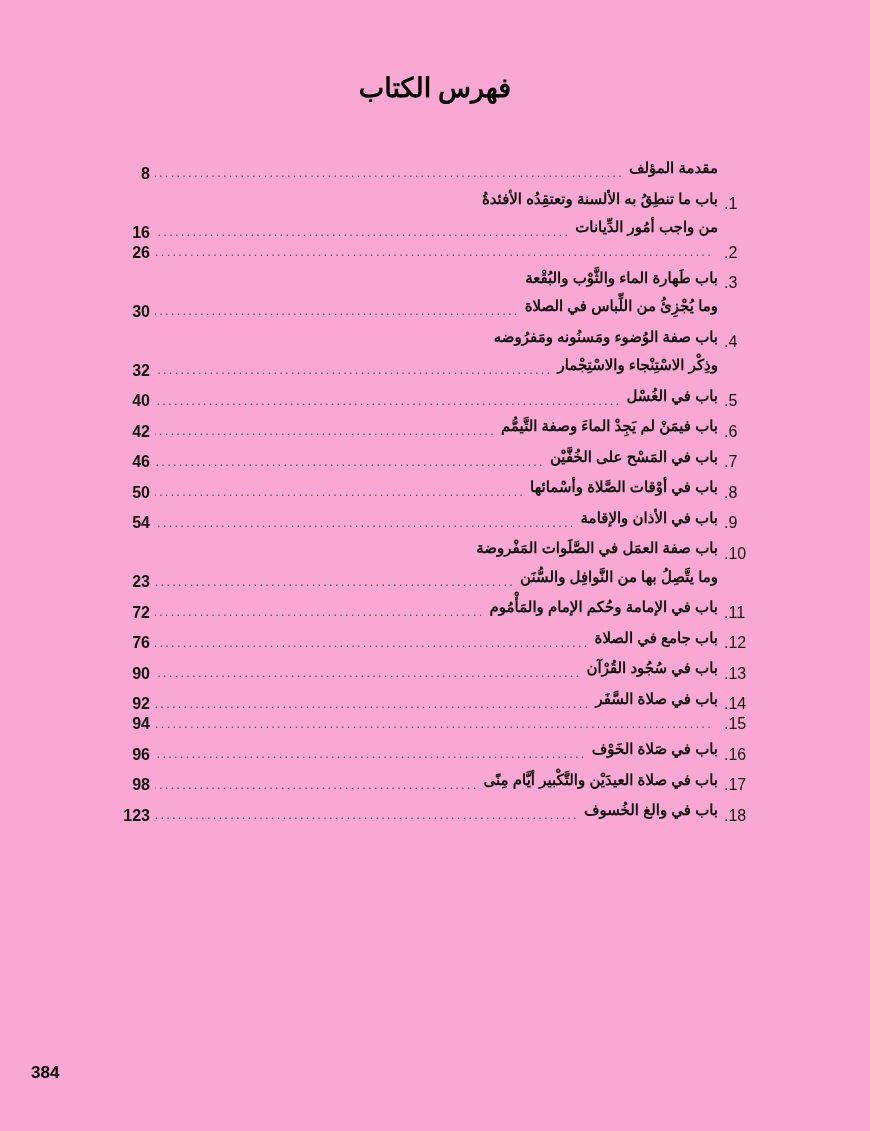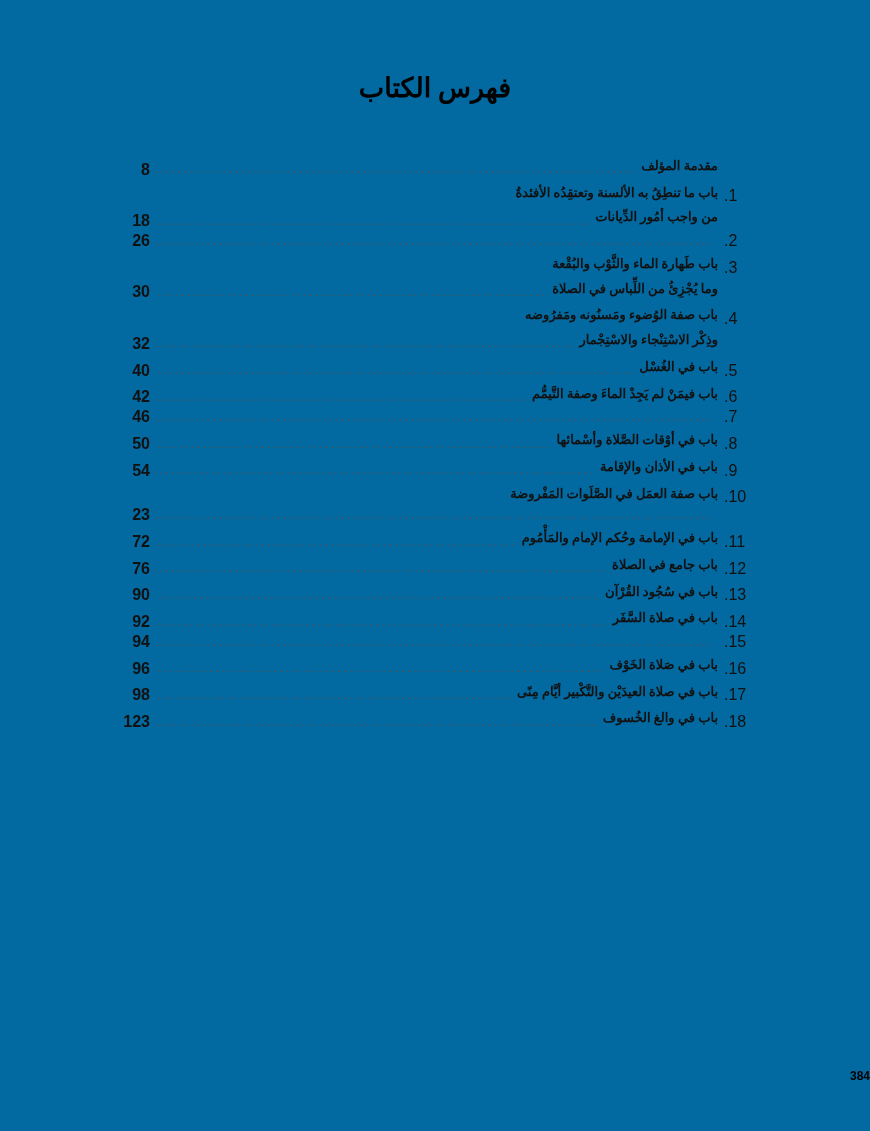--- a/index.html
+++ b/index.html
@@ -14,21 +14,21 @@
     color: #111111;
     position: relative;
     overflow: hidden;
   }
   .page {
     width: 870px;
     height: 1131px;
     box-sizing: border-box;
     padding: 0;
     position: relative;
-    background: #0369a1;
+    background: #f9a8d4;
   }
   .page-title {
     text-align: center;
     font-size: 27px;
     font-weight: bold;
     letter-spacing: 0.5px;
     margin: 0;
     padding-top: 72px;
     direction: rtl;
     color: #000;
@@ -58,23 +58,23 @@
     flex: 0 0 auto;
     font-size: 16px;
     text-align: left;
     min-width: 26px;
     padding-left: 6px;
     white-space: nowrap;
     font-family: "Liberation Sans", sans-serif;
   }
   .title {
     flex: 0 0 auto;
-    font-size: 13px;
+    font-size: 15px;
     white-space: nowrap;
-    font-family: Liberation Serif, serif;
+    font-family: Liberation Sans, sans-serif;
     font-weight: 700;
     line-height: 1.9;
   }
   .leader {
     flex: 1 1 auto;
     position: relative;
     height: 1em;
     margin: 0 5px;
     overflow: hidden;
   }
@@ -101,22 +101,22 @@
     direction: ltr;
   }
   
   .num.blank { visibility: hidden; }
   .row.noleader .leader::after { content: ""; }
   .footer {
     position: absolute;
     bottom: 48px;
     left: 0;
     right: 0;
-    text-align: right;
-    font-size: 12px;
+    text-align: left;
+    font-size: 17px;
     font-family: "Liberation Sans", sans-serif;
     font-weight: 700;
     color: #000;
     direction: ltr;
     margin-left: 31px;
   }
 </style>
 </head>
 <body>
 
@@ -137,21 +137,21 @@
         <div class="row noleader">
           <span class="num">1.</span>
           <span class="title">باب ما تنطِقُ به الألسنة وتعتقِدُه الأفئدةُ</span>
           <span class="leader"></span>
           <span class="pageno" style="visibility: hidden;"></span>
         </div>
         <div class="row">
           <span class="num blank">1.</span>
           <span class="title">من واجب أمُور الدِّيانات</span>
           <span class="leader"></span>
-          <span class="pageno">18</span>
+          <span class="pageno">16</span>
         </div>
       </li>
       <li class="toc-entry">
         <div class="row">
           <span class="num">2.</span>
           <span class="leader"></span>
           <span class="pageno">26</span>
         </div>
       </li>
       <li class="toc-entry">
@@ -194,20 +194,21 @@
         <div class="row">
           <span class="num">6.</span>
           <span class="title">باب فيمَنْ لم يَجِدْ الماءَ وصفة التَّيمُّم</span>
           <span class="leader"></span>
           <span class="pageno">42</span>
         </div>
       </li>
       <li class="toc-entry">
         <div class="row">
           <span class="num">7.</span>
+          <span class="title">باب في المَسْح على الخُفَّيْن</span>
           <span class="leader"></span>
           <span class="pageno">46</span>
         </div>
       </li>
       <li class="toc-entry">
         <div class="row">
           <span class="num">8.</span>
           <span class="title">باب في أوْقات الصَّلاة وأسْمائها</span>
           <span class="leader"></span>
           <span class="pageno">50</span>
@@ -223,20 +224,21 @@
       </li>
       <li class="toc-entry">
         <div class="row noleader">
           <span class="num">10.</span>
           <span class="title">باب صفة العمَل في الصَّلَوات المَفْروضة</span>
           <span class="leader"></span>
           <span class="pageno" style="visibility: hidden;"></span>
         </div>
         <div class="row">
           <span class="num blank">10.</span>
+          <span class="title">وما يتَّصِلُ بها من النَّوافِل والسُّنَن</span>
           <span class="leader"></span>
           <span class="pageno">23</span>
         </div>
       </li>
       <li class="toc-entry">
         <div class="row">
           <span class="num">11.</span>
           <span class="title">باب في الإمامة وحُكم الإمام والمَأْمُوم</span>
           <span class="leader"></span>
           <span class="pageno">72</span>

